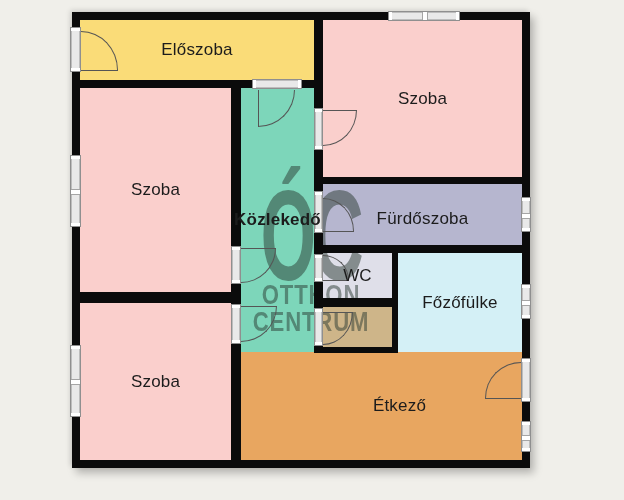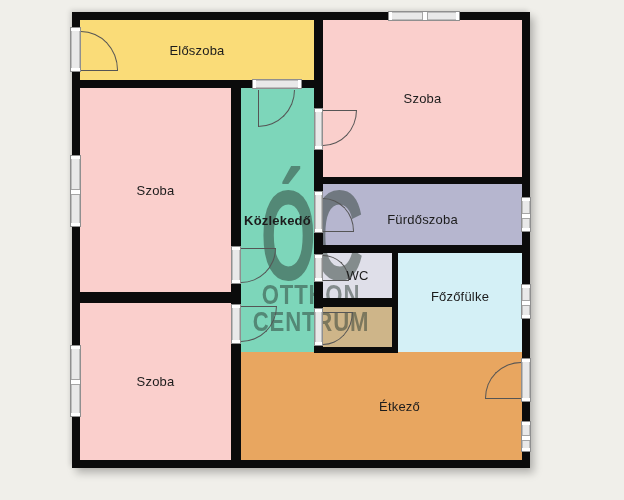--- a/index.html
+++ b/index.html
@@ -14,21 +14,21 @@
      linear-gradient(to bottom,#ffffff 0 3px,rgba(0,0,0,0) 3px calc(100% - 3px),#ffffff calc(100% - 3px)),
      linear-gradient(to right,#bdbdbd 0 1px,#e9e9e9 1px calc(100% - 1px),#bdbdbd calc(100% - 1px));}
   .winh{background:
      linear-gradient(to right,#ffffff 0 3px,rgba(0,0,0,0) 3px calc(100% - 3px),#ffffff calc(100% - 3px)),
      linear-gradient(to bottom,#bdbdbd 0 1px,#e9e9e9 1px calc(100% - 1px),#bdbdbd calc(100% - 1px));}
   .winv.w::after{content:'';position:absolute;left:0;right:0;top:50%;margin-top:-2px;height:4px;background:#ffffff;border-top:1px solid #a5a5a5;border-bottom:1px solid #a5a5a5;}
   .winh.w::after{content:'';position:absolute;top:0;bottom:0;left:50%;margin-left:-2px;width:4px;background:#ffffff;border-left:1px solid #a5a5a5;border-right:1px solid #a5a5a5;}
   .arc{position:absolute;z-index:5;box-sizing:border-box;border:0 solid #555555;}
   .leaf{position:absolute;z-index:5;background:#555555;}
   .rlabel{position:absolute;z-index:6;display:flex;align-items:center;justify-content:center;
-          font-size:13px;color:#1c1c1c;letter-spacing:0.2px;pointer-events:none;}
+          font-size:17px;color:#1c1c1c;letter-spacing:0.2px;pointer-events:none;}
   .shadowbox{position:absolute;left:72px;top:12px;width:458px;height:456px;background:#0b0b0b;
              box-shadow:4px 5px 8px rgba(0,0,0,0.25), -2px -2px 5px rgba(0,0,0,0.12);z-index:0;}
   .wm-mono{display:flex;align-items:center;justify-content:center;
            font-size:128px;letter-spacing:-0.06em;transform:scaleX(0.56);}
   .wm-line{display:flex;align-items:center;justify-content:center;font-size:27px;letter-spacing:1px;transform:scaleX(0.82);}
 </style>
 </head>
 <body>
 
 <div class="stage">
@@ -119,21 +119,21 @@
     </div>
   <div class="rlabel" style="left:241px;top:88px;width:73px;height:264px;font-weight:bold;">
       <span>Közlekedő</span>
     </div>
   <div class="rlabel" style="left:323px;top:184px;width:199px;height:70px;">
       <span>Fürdőszoba</span>
     </div>
   <div class="rlabel" style="left:323px;top:253px;width:69px;height:45px;">
       <span>WC</span>
     </div>
-  <div class="rlabel" style="left:398px;top:247px;width:124px;height:99px;">
+  <div class="rlabel" style="left:398px;top:253px;width:124px;height:99px;">
       <span>Főzőfülke</span>
     </div>
   <div class="rlabel" style="left:80px;top:303px;width:151px;height:157px;">
       <span>Szoba</span>
     </div>
   <div class="rlabel" style="left:241px;top:352px;width:317px;height:108px;">
       <span>Étkező</span>
     </div>
 
 </div>

